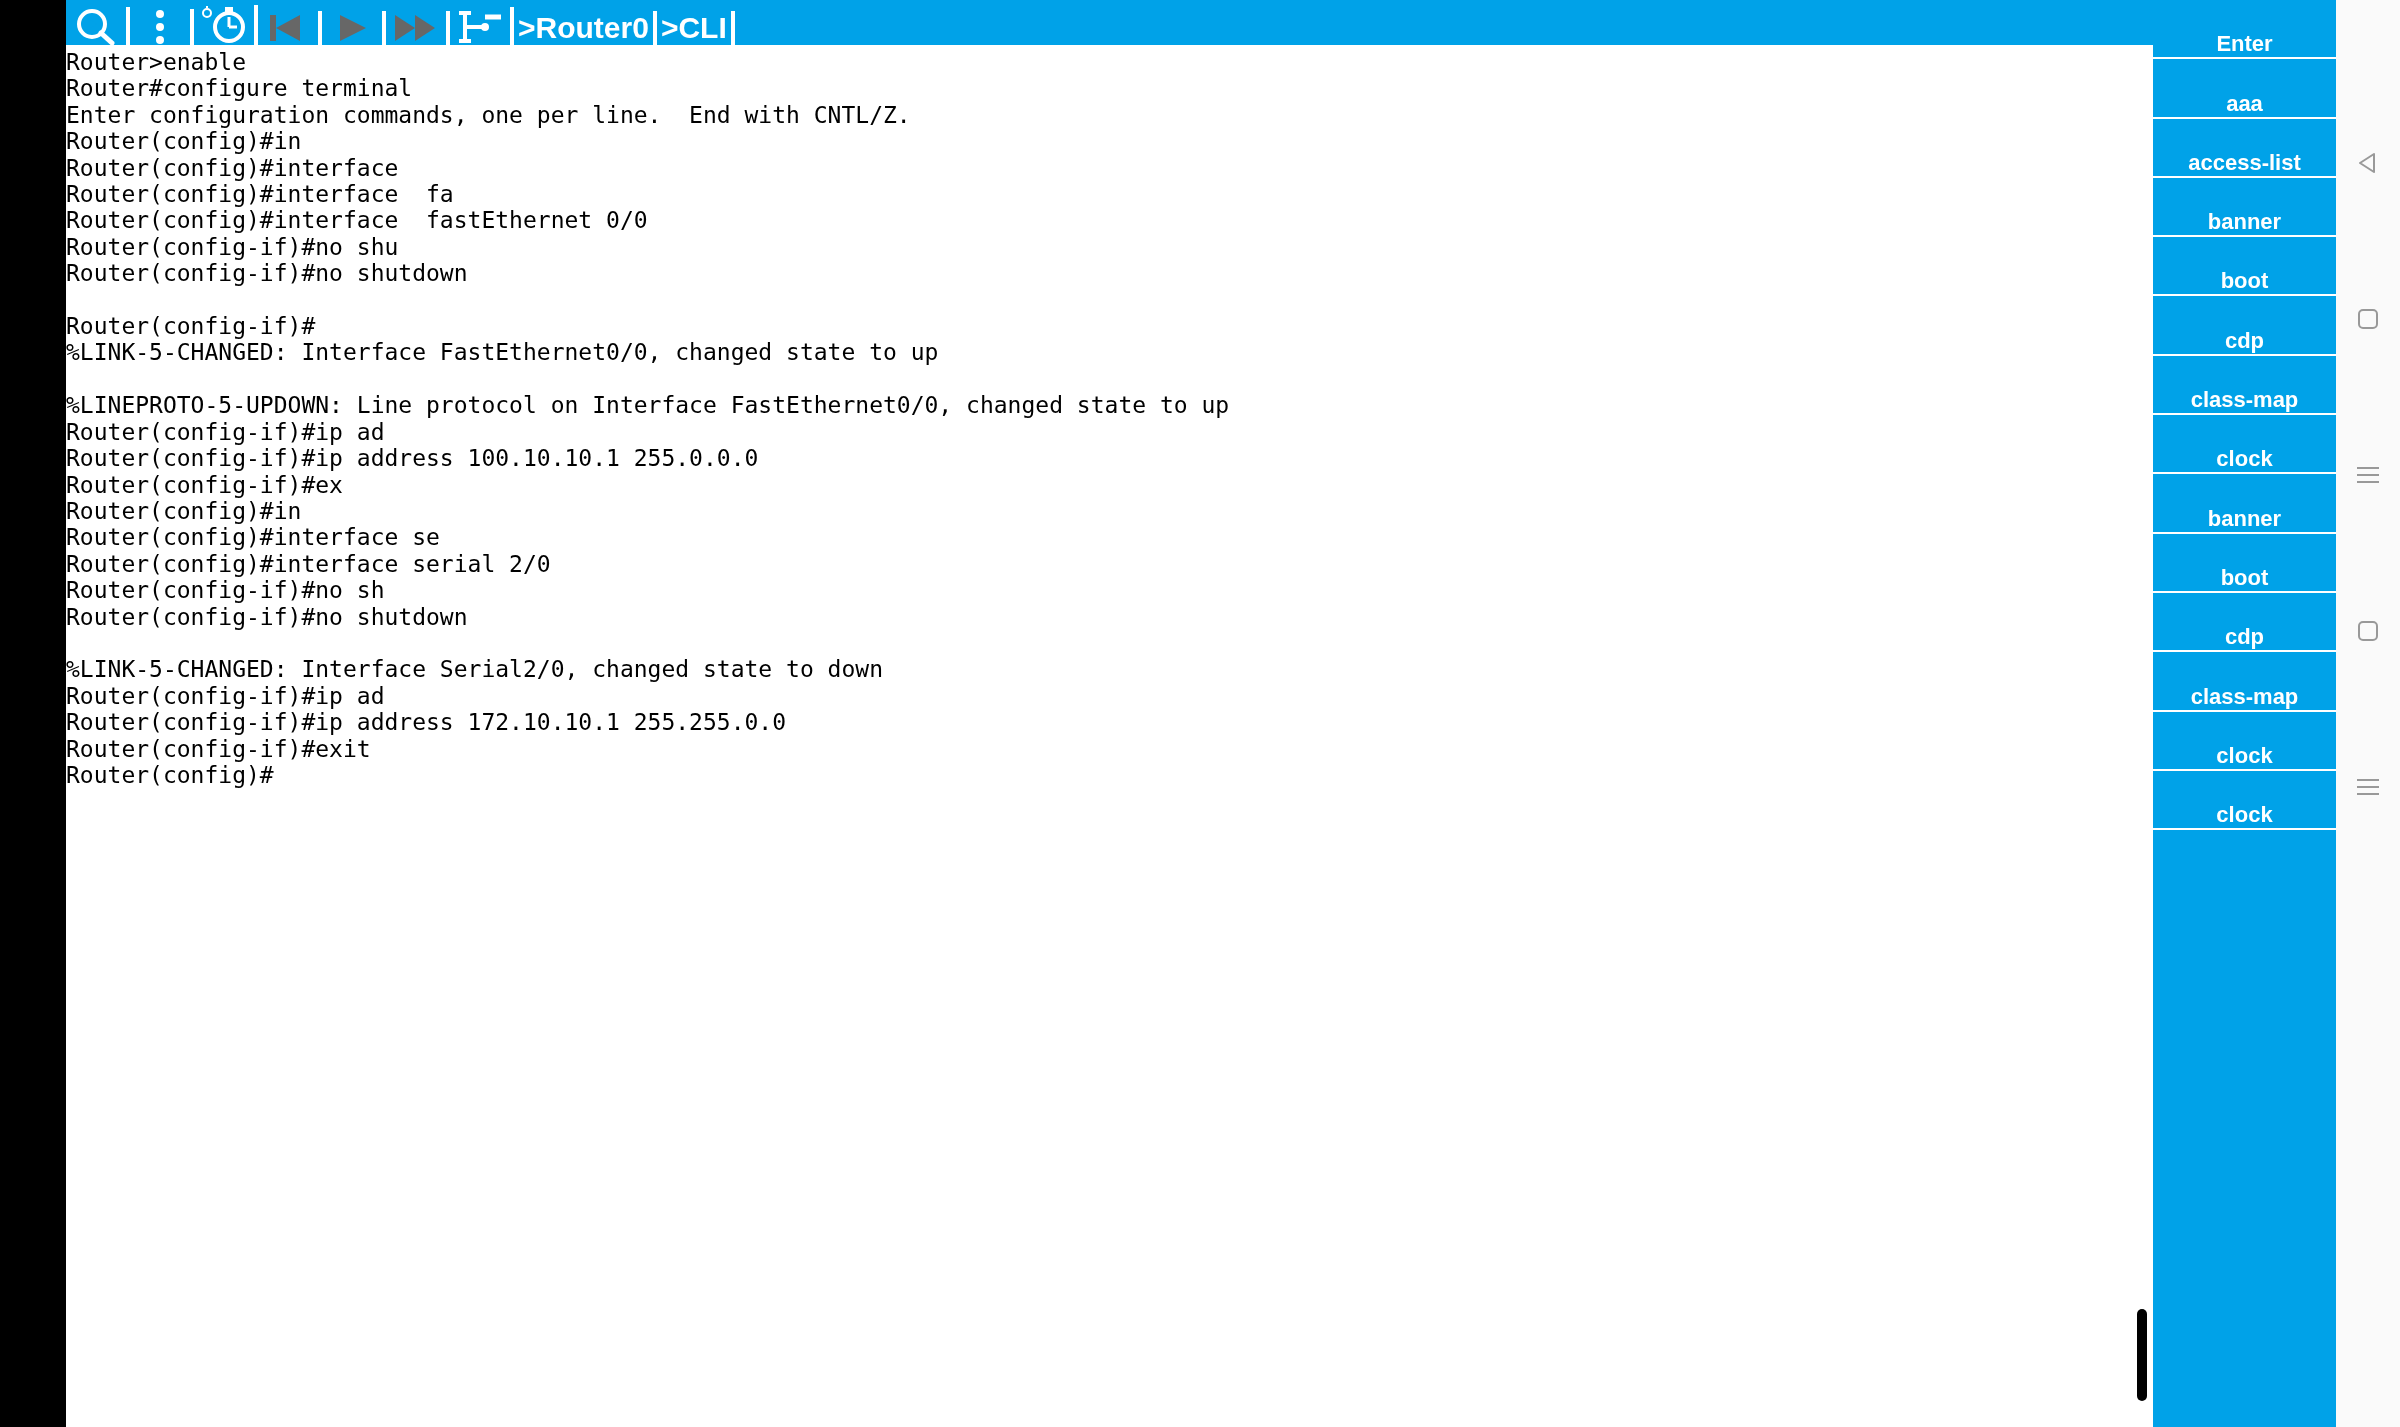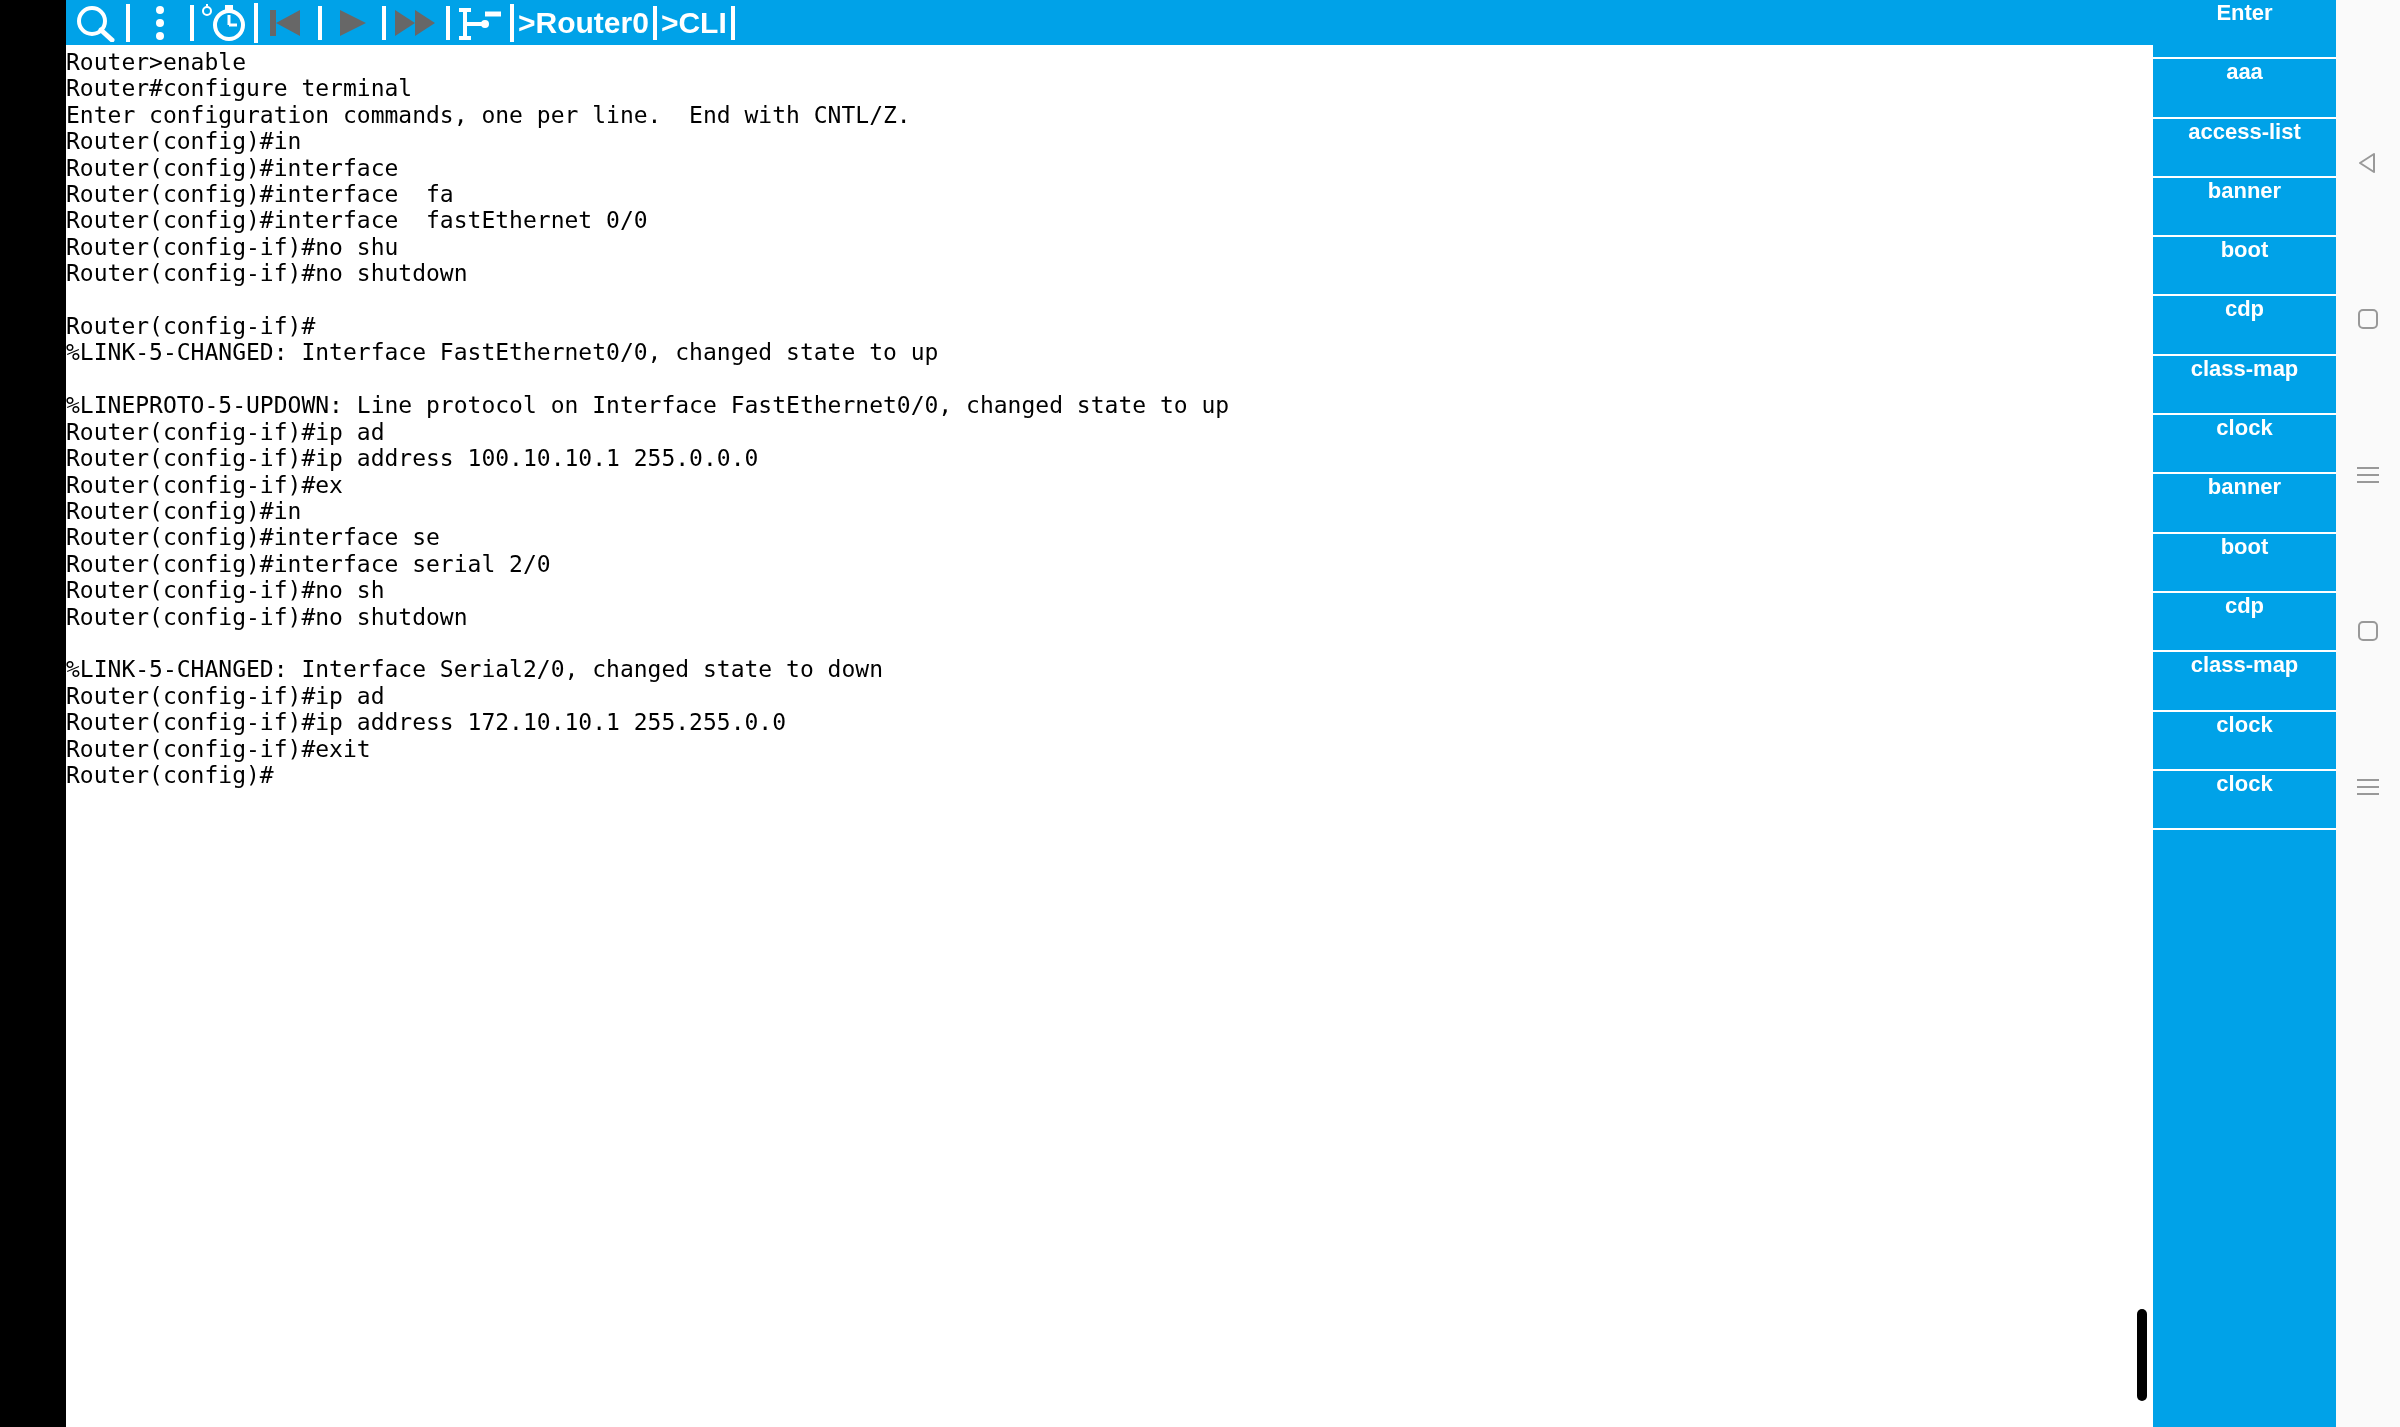--- a/index.html
+++ b/index.html
@@ -7,21 +7,21 @@
     body { display: flex; flex-direction: row; background: #000; }
 
     .black-left { width: 66px; background: #000; flex-shrink: 0; }
 
     .main-area { flex: 1; display: flex; flex-direction: column; background: #fff; min-width: 0; }
 
     .toolbar {
       height: 45px;
       background: #00a2e8;
       display: flex;
-      align-items: center;
+      align-items: flex-end;
       flex-shrink: 0;
     }
     .tb-btn {
       width: 64px;
       border-right: 4px solid #fff;
       display: flex;
       align-items: center;
       justify-content: center;
       cursor: pointer;
     }
@@ -67,21 +67,21 @@
       width: 183px;
       flex-shrink: 0;
       display: flex;
       flex-direction: column;
       background: #00a2e8;
     }
     .cmd-btn {
       height: 59.3px;
       border-bottom: 2px solid #fff;
       display: flex;
-      align-items: flex-start;
+      align-items: flex-end;
       justify-content: center;
       color: #fff;
       font-weight: bold;
       font-size: 22px;
       cursor: pointer;
     }
 
     .sys-nav {
       width: 64px;
       flex-shrink: 0;

